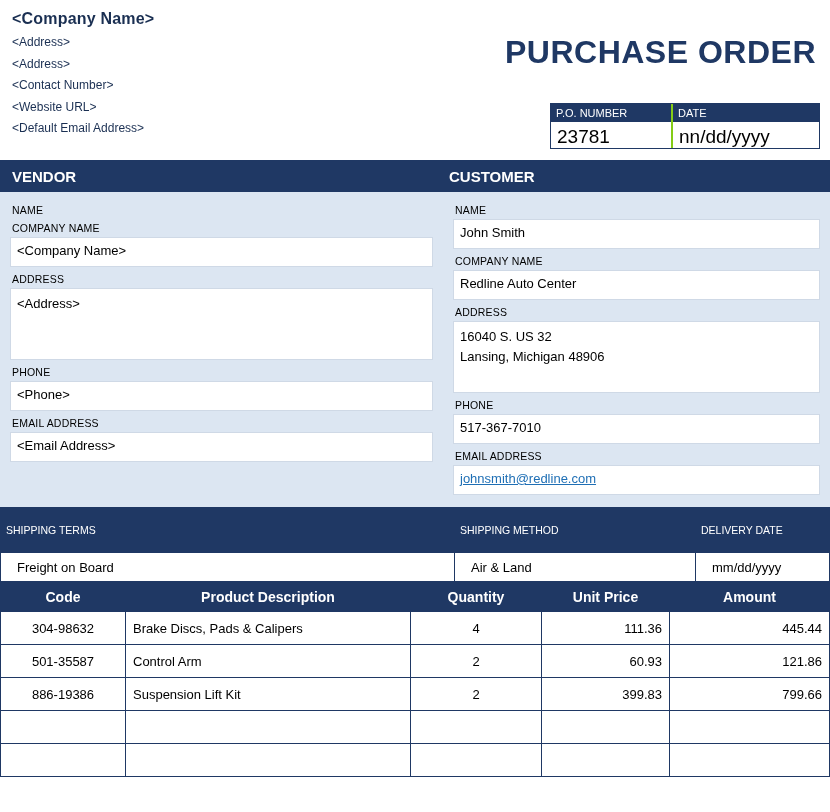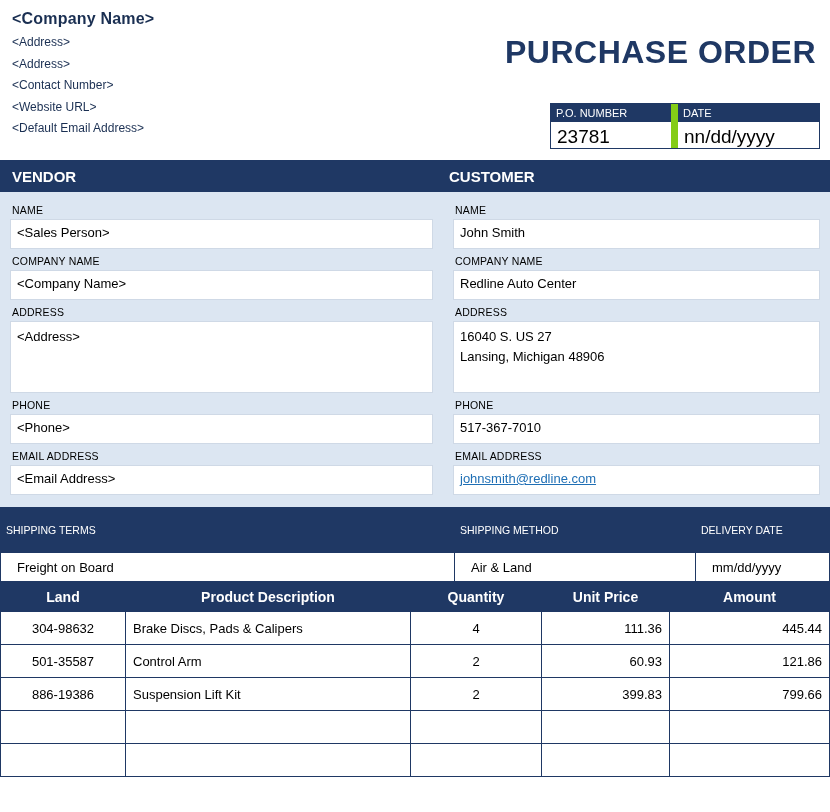--- a/index.html
+++ b/index.html
@@ -71,21 +71,21 @@
   }
   .po-box .val-cell {
     background: #ffffff;
     color: #000000;
     font-size: 19px;
     padding: 4px 6px;
     box-sizing: border-box;
     height: 26px;
   }
   .po-box .c1 { width: 120px; }
-  .po-box .c2 { width: 148px; border-left: 7px solid #84cc16; }
+  .po-box .c2 { width: 148px; border-left: 2px solid #84cc16; }
 
   
   .band {
     display: flex;
     background: #1f3864;
     color: #ffffff;
     height: 32px;
     align-items: center;
     font-size: 15px;
     font-weight: bold;
@@ -210,21 +210,20 @@
 
   <div class="band">
     <div class="col-left">VENDOR</div>
     <div class="col-right">CUSTOMER</div>
   </div>
 
   <div class="info-area">
 
     <div class="info-col left">
       <div class="field-label">NAME</div>
-      <div class="field-box">&lt;Sales Person&gt;</div>
 
       <div class="field-label">COMPANY NAME</div>
       <div class="field-box">&lt;Company Name&gt;</div>
 
       <div class="field-label">ADDRESS</div>
       <div class="field-box tall">&lt;Address&gt;</div>
 
       <div class="field-label">PHONE</div>
       <div class="field-box">&lt;Phone&gt;</div>
 
@@ -233,21 +232,21 @@
     </div>
 
     <div class="info-col right">
       <div class="field-label">NAME</div>
       <div class="field-box">John Smith</div>
 
       <div class="field-label">COMPANY NAME</div>
       <div class="field-box">Redline Auto Center</div>
 
       <div class="field-label">ADDRESS</div>
-      <div class="field-box tall">16040 S. US 27
+      <div class="field-box tall">16040 S. US 32
 Lansing, Michigan 48906</div>
 
       <div class="field-label">PHONE</div>
       <div class="field-box">517-367-7010</div>
 
       <div class="field-label">EMAIL ADDRESS</div>
       <div class="field-box link">johnsmith@redline.com</div>
     </div>
 
   </div>
@@ -263,21 +262,21 @@
       <td>Freight on Board</td>
       <td>Air &amp; Land</td>
       <td>mm/dd/yyyy</td>
     </tr>
   </tbody>
     </table>
 
   <table class="items-table">
     <thead>
       <tr>
-        <th class="col-code">Land</th>
+        <th class="col-code">Code</th>
         <th class="col-desc">Product Description</th>
         <th class="col-qty">Quantity</th>
         <th class="col-price">Unit Price</th>
         <th class="col-amount">Amount</th>
       </tr>
     </thead>
     <tbody>
       <tr>
         <td class="col-code">304-98632</td>
         <td class="col-desc">Brake Discs, Pads &amp; Calipers</td>

